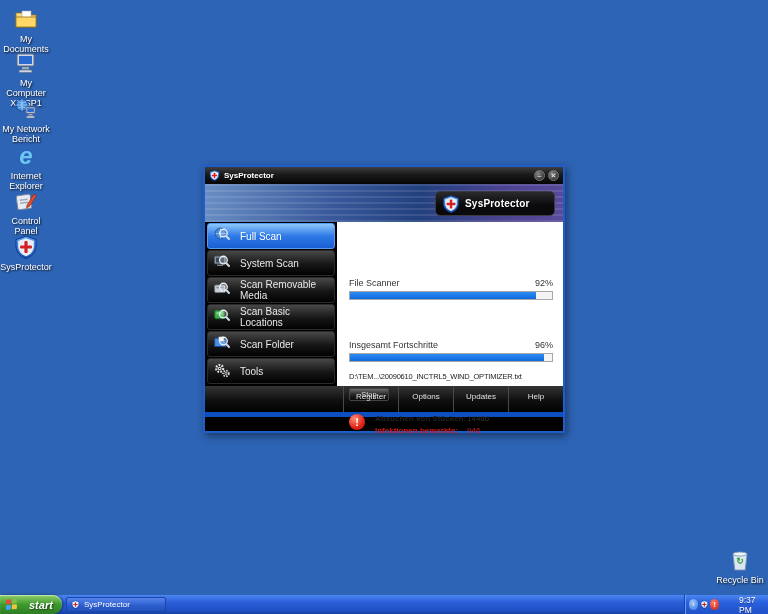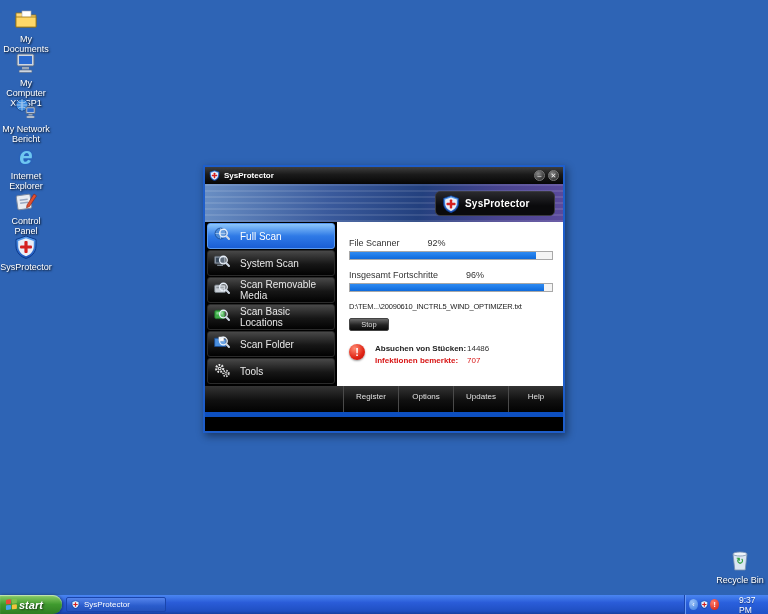--- a/index.html
+++ b/index.html
@@ -80,21 +80,21 @@
     display:flex; align-items:center; gap:7px; padding:0 5px;
     color:#e8e8e8; font-size:10px; cursor:pointer;
   }
   .side-btn.active {
     background:linear-gradient(#8cc6fb,#2f7ae6 50%,#1a5ed4);
     border:1px solid #5a9af0; color:#fff;
   }
   .side-ic { width:20px; height:20px; flex:0 0 20px; }
 
   .main { flex:1; background:#fff; padding:16px 10px 0 12px; }
-  .prog-row { display:flex; justify-content:flex-start; align-items:baseline; }
+  .prog-row { display:flex; justify-content:space-between; align-items:baseline;margin-top:40px; }
   .prog-label { font-size:9px; color:#333; }
   .prog-pct { font-size:9px; color:#333;padding-left:28px; }
   .prog-track {
     height:9px; margin-top:3px; margin-bottom:10px;
     border:1px solid #a8a8a8; background:#f4f4f4;
   }
   .prog-fill { height:100%; background:linear-gradient(#2f8bf2,#0e6adc); }
 
   .file-path { margin-top:8px; font-size:7.5px; color:#222; white-space:nowrap; letter-spacing:-.2px; }
   .stop-btn {
@@ -128,21 +128,21 @@
   
   .taskbar {
     position:absolute; left:0; bottom:0; width:768px; height:19px;
     background:linear-gradient(#4a86f2,#2a5cd8 40%,#1f4fc2 85%,#17409e);
     display:flex; align-items:center;
   }
   .start-btn {
     width:62px; height:19px; border-radius:0 9px 9px 0;
     background:linear-gradient(#8ed06a,#3f9a2e 50%,#2e7d22);
     box-shadow:inset 0 1px 1px rgba(255,255,255,.5), 1px 0 3px rgba(0,0,0,.4);
-    display:flex; align-items:center; gap:1px; padding:0 8px 0 5px; cursor:pointer;
+    display:flex; align-items:center; gap:11px; padding:0 8px 0 5px; cursor:pointer;
   }
   .start-btn .s-txt { color:#fff; font-size:11px; font-weight:bold; font-style:italic;
     text-shadow:1px 1px 2px rgba(0,0,0,.6); }
   .task-btn {
     margin-left:4px; width:100px; height:15px; border-radius:2px;
     background:linear-gradient(#5585ec,#2a5ccc 60%,#2452bc);
     border:1px solid #1a45ac;
     display:flex; align-items:center; gap:4px; padding:0 4px;
     color:#fff; font-size:8px; cursor:pointer;
   }
@@ -375,21 +375,21 @@
 
       <div class="stats">
         <div class="alert-ic">!</div>
         <div>
           <div class="stat-line">
             <span class="stat-label">Absuchen von Stücken:</span>
             <span class="stat-value">14486</span>
           </div>
           <div class="stat-line red">
             <span class="stat-label">Infektionen bemerkte:</span>
-            <span class="stat-value">707</span>
+            <span class="stat-value">946</span>
           </div>
         </div>
       </div>
     </div>
   </div>
 
   <div class="footer">
     <div class="foot-btn">Register</div>
     <div class="foot-btn">Options</div>
     <div class="foot-btn">Updates</div>

